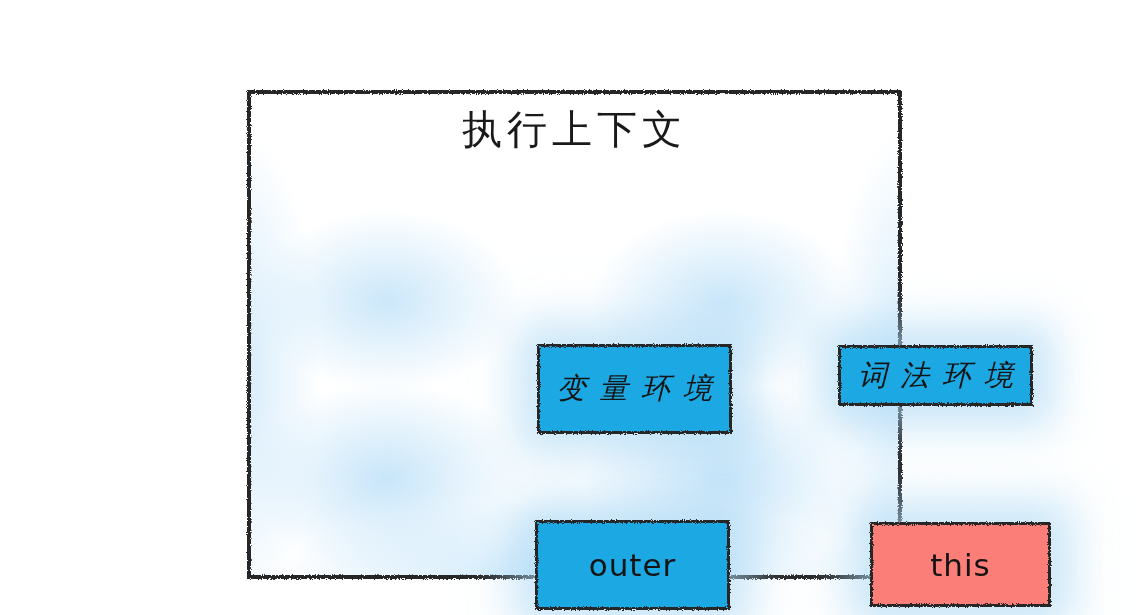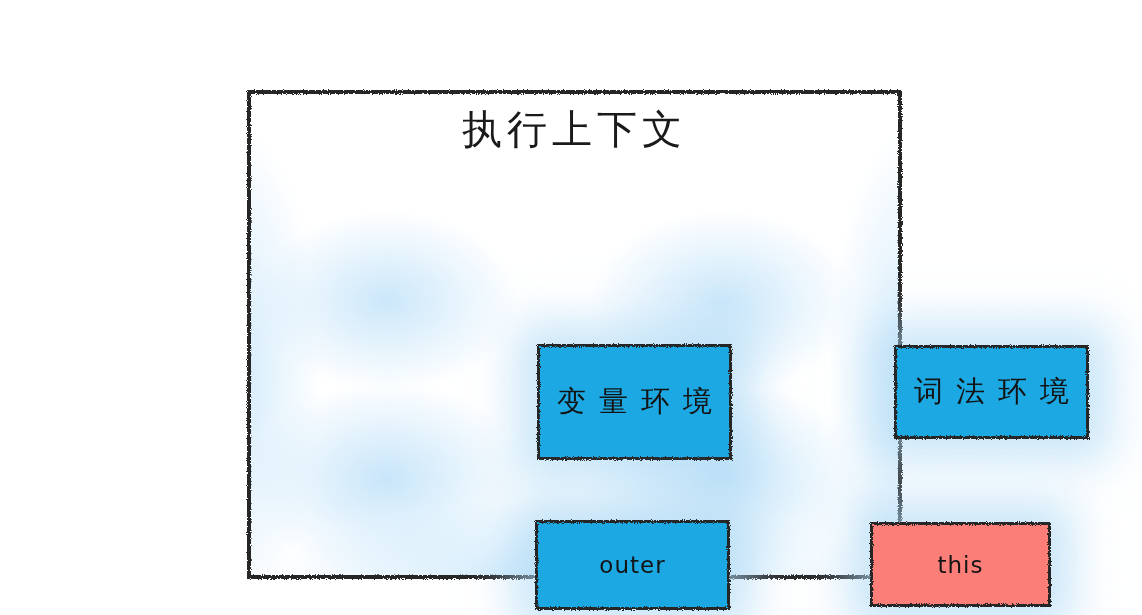--- a/index.html
+++ b/index.html
@@ -83,26 +83,26 @@
     font-size: 29px;
   }
 
   .box-label.cjk {
     letter-spacing: 13px;
     padding-left: 13px; 
     box-sizing: border-box;
   }
 
   .box-label.latin {
-    font-size: 23px;
+    font-size: 31px;
     letter-spacing: 1px;
   }
 
-  .pos-var  { left: 290px; top: 254px; width: 195px; height: 116px; }
-  .pos-lex  { left: 647px; top: 255px; width: 195px; height: 94px; }
+  .pos-var  { left: 290px; top: 254px; width: 195px; height: 90px; font-style: italic; }
+  .pos-lex  { left: 591px; top: 255px; width: 195px; height: 61px; font-style: italic; }
   .pos-out  { left: 288px; top: 430px; width: 195px; height: 90px; }
   .pos-this { left: 623px; top: 432px; width: 181px; height: 85px; }
 
   
   .rough {
     filter: url(#rough-edges);
   }
 
   .svg-defs {
     position: absolute;

